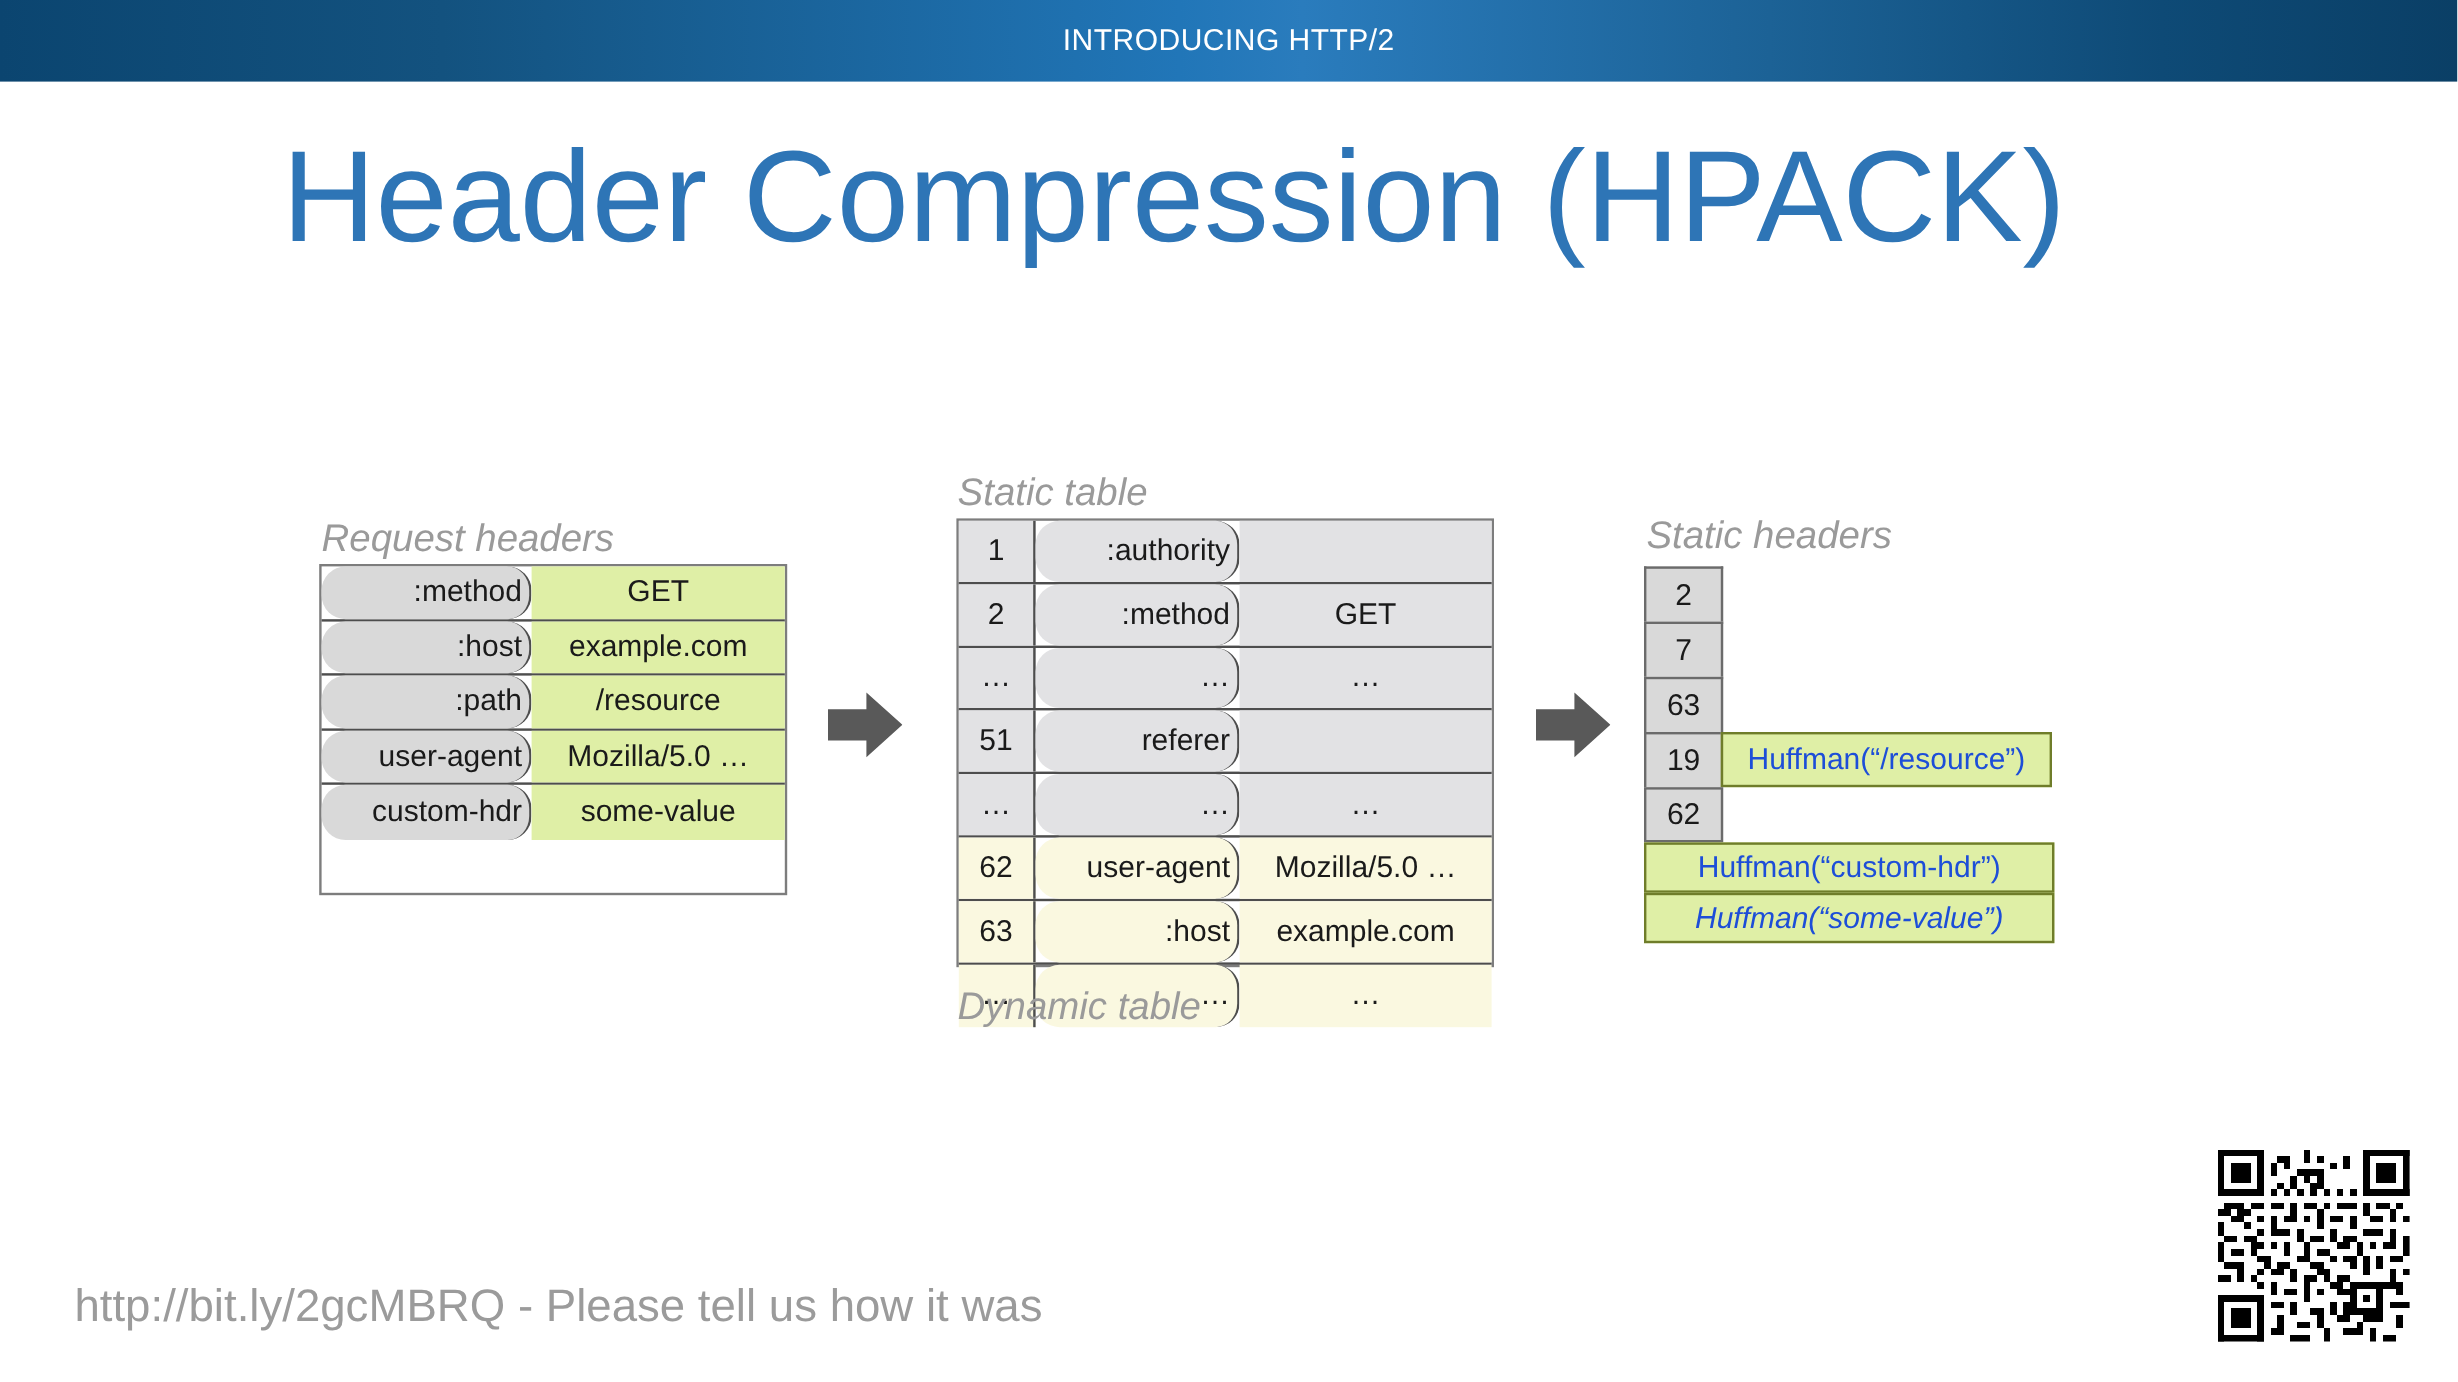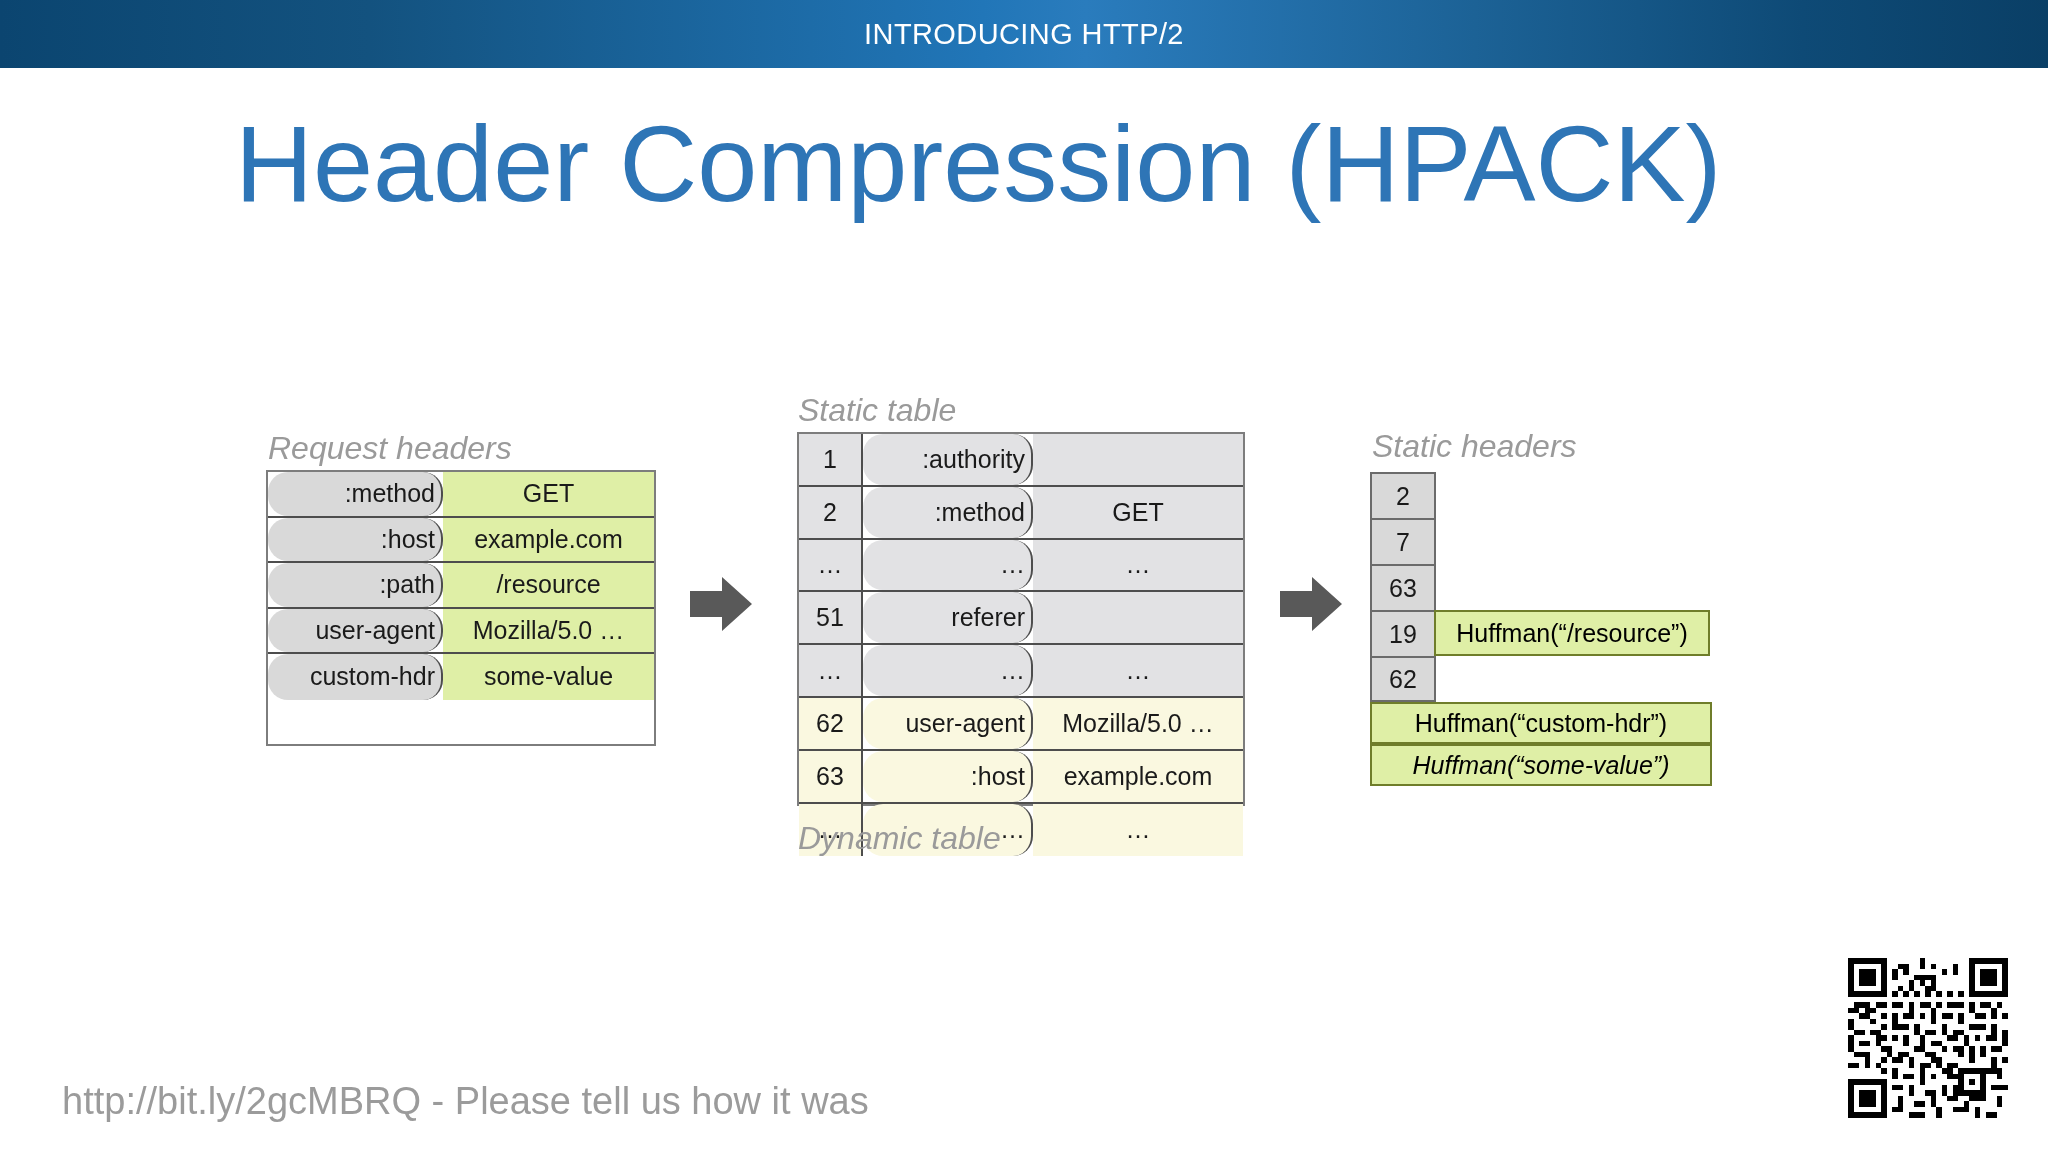--- a/index.html
+++ b/index.html
@@ -34,21 +34,21 @@
         #0a3f66 100%);
   }
   #banner-title {
     position: absolute;
     left: 0; top: 0;
     width: 2048px;
     height: 68px;
     line-height: 68px;
     text-align: center;
     color: #ffffff;
-    font-size: 29px;
+    font-size: 25px;
     letter-spacing: 0.4px;
     font-family: "Liberation Sans", sans-serif;
     white-space: nowrap;
   }
 
   
   #slide-title {
     position: absolute;
     left: 235px;
     top: 108px;
@@ -159,21 +159,21 @@
   .enc-idx.last { border-bottom: 2px solid #6b6b6b; }
   .enc-huff {
     height: 100%;
     box-sizing: border-box;
     background: #dfefa6;
     border: 2px solid #6f7d2a;
     display: flex;
     align-items: center;
     justify-content: center;
     font-size: 25px;
-    color: #000000;
+    color: #1d4ed8;
     font-family: "Liberation Sans", sans-serif;
     white-space: nowrap;
   }
 
   
   .arrow {
     position: absolute;
     width: 62px;
     height: 58px;
   }
@@ -181,21 +181,20 @@
 
   
   #footer-text {
     position: absolute;
     left: 62px;
     top: 1068px;
     font-size: 38px;
     color: #9b9b9b;
     font-family: "Liberation Sans", sans-serif;
     white-space: nowrap;
-    margin-top: 12px;
   }
 
   
   #qr {
     position: absolute;
     left: 1848px;
     top: 958px;
     width: 160px;
     height: 160px;
     background: #ffffff;

